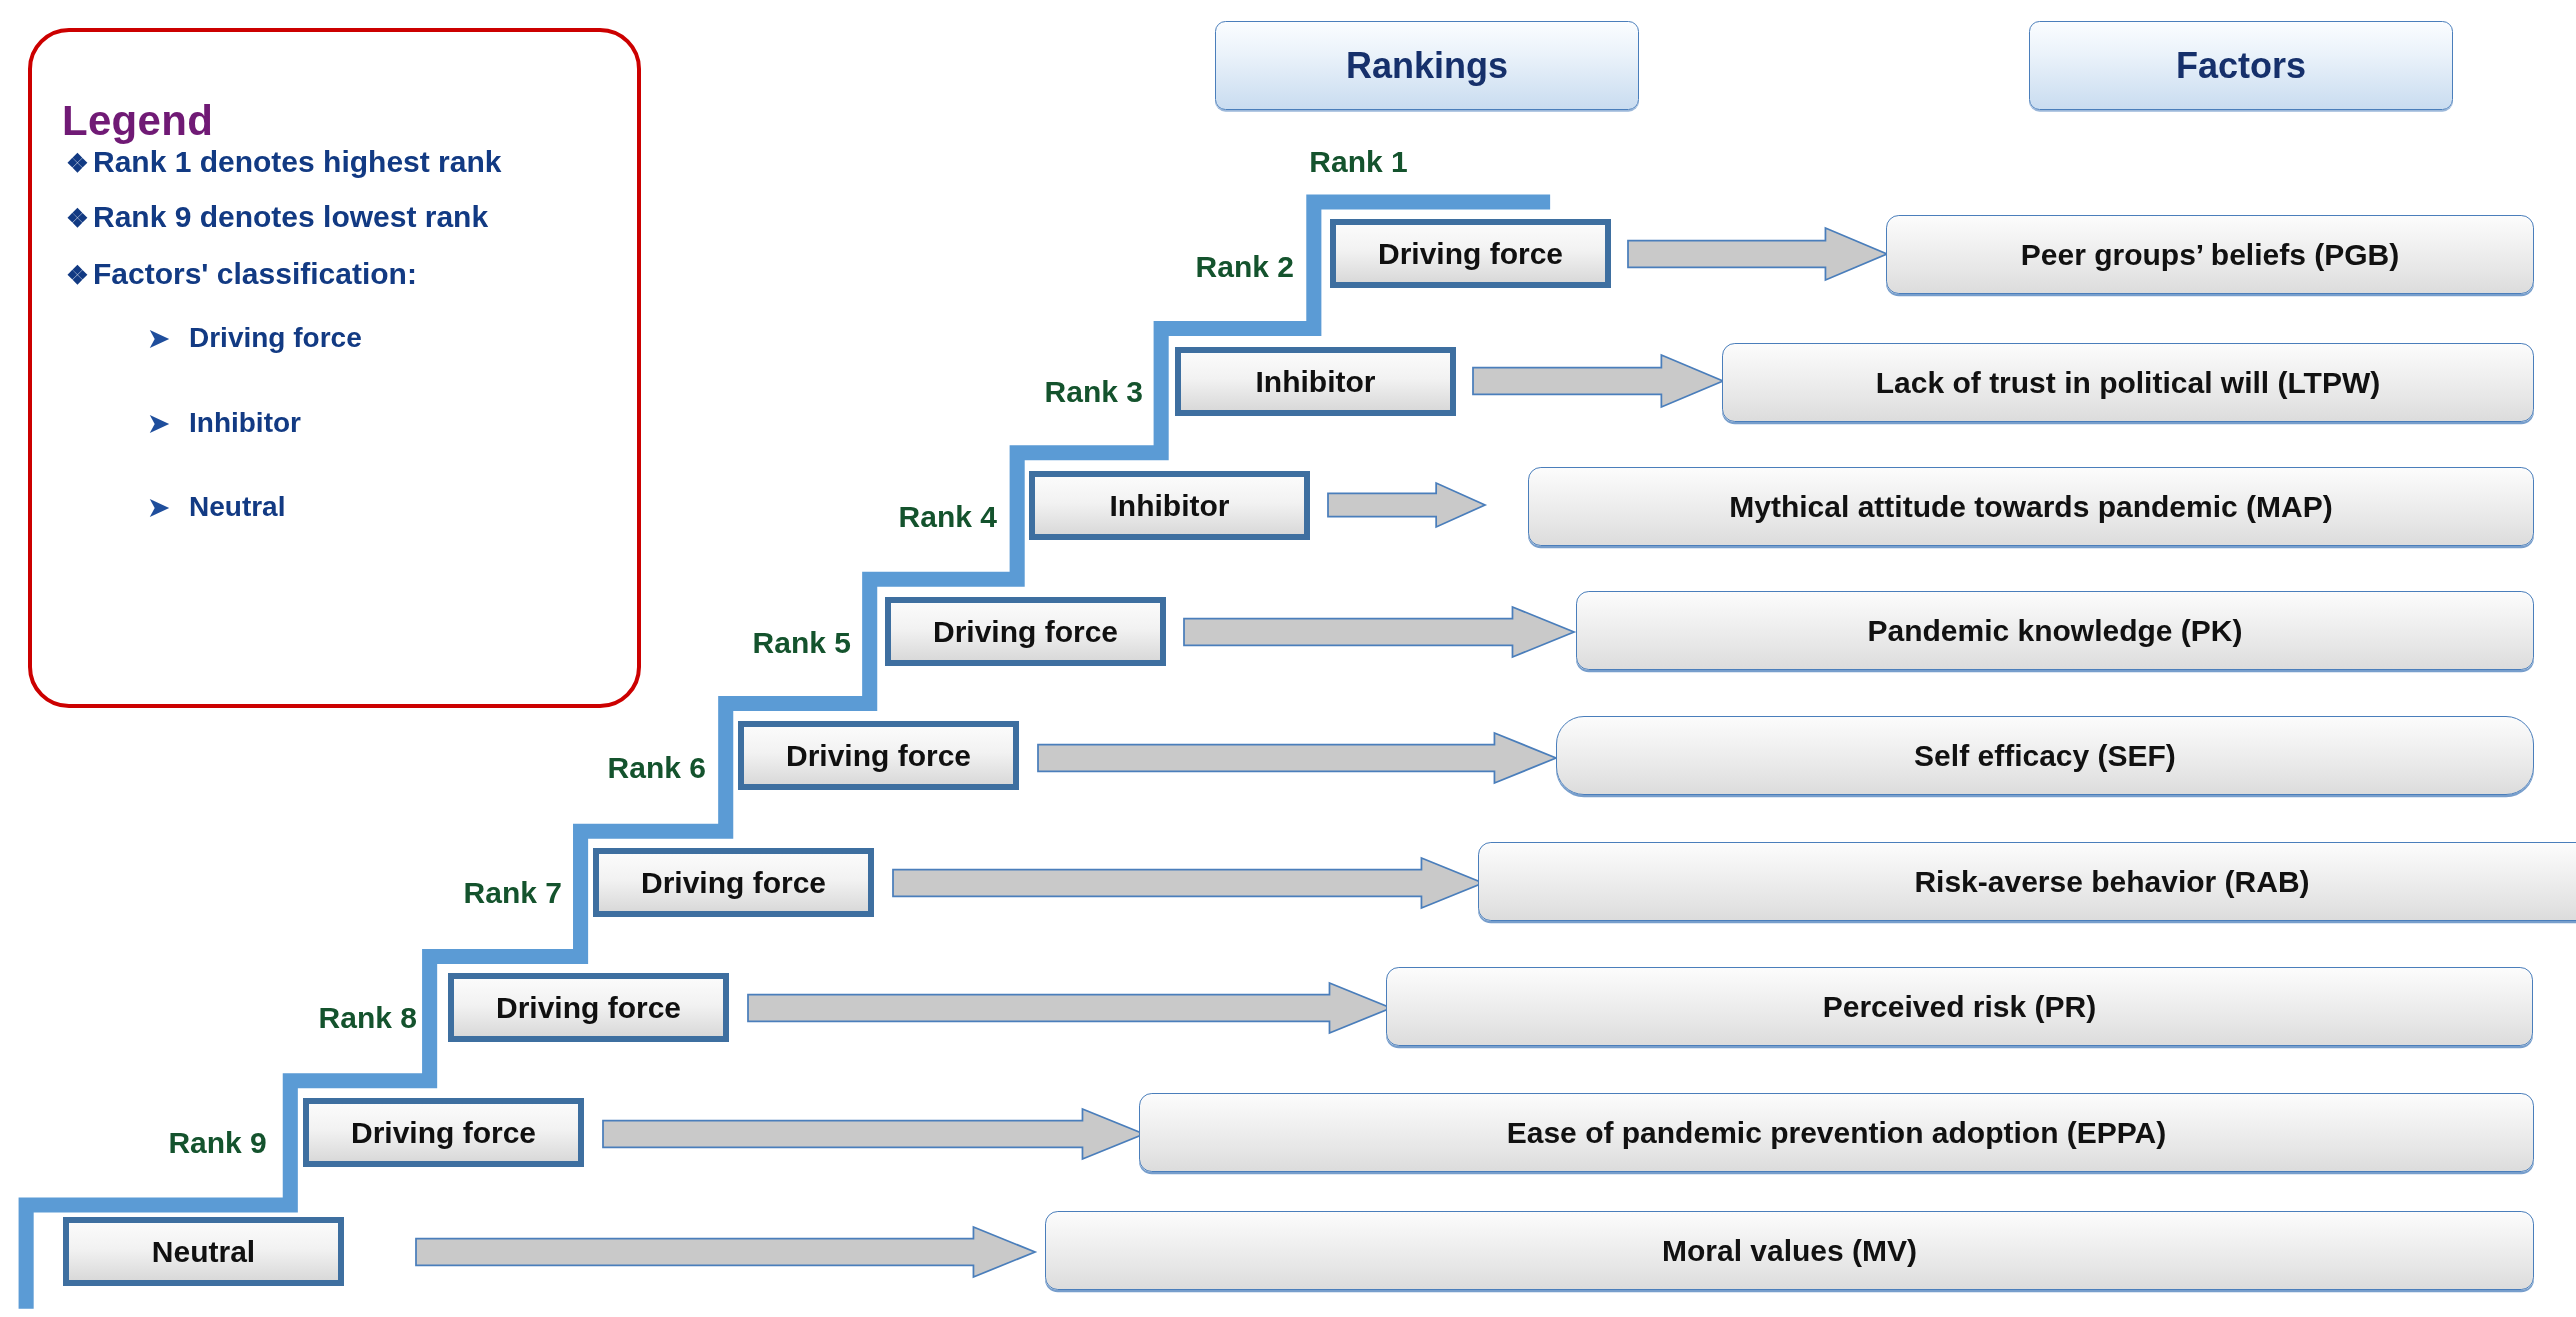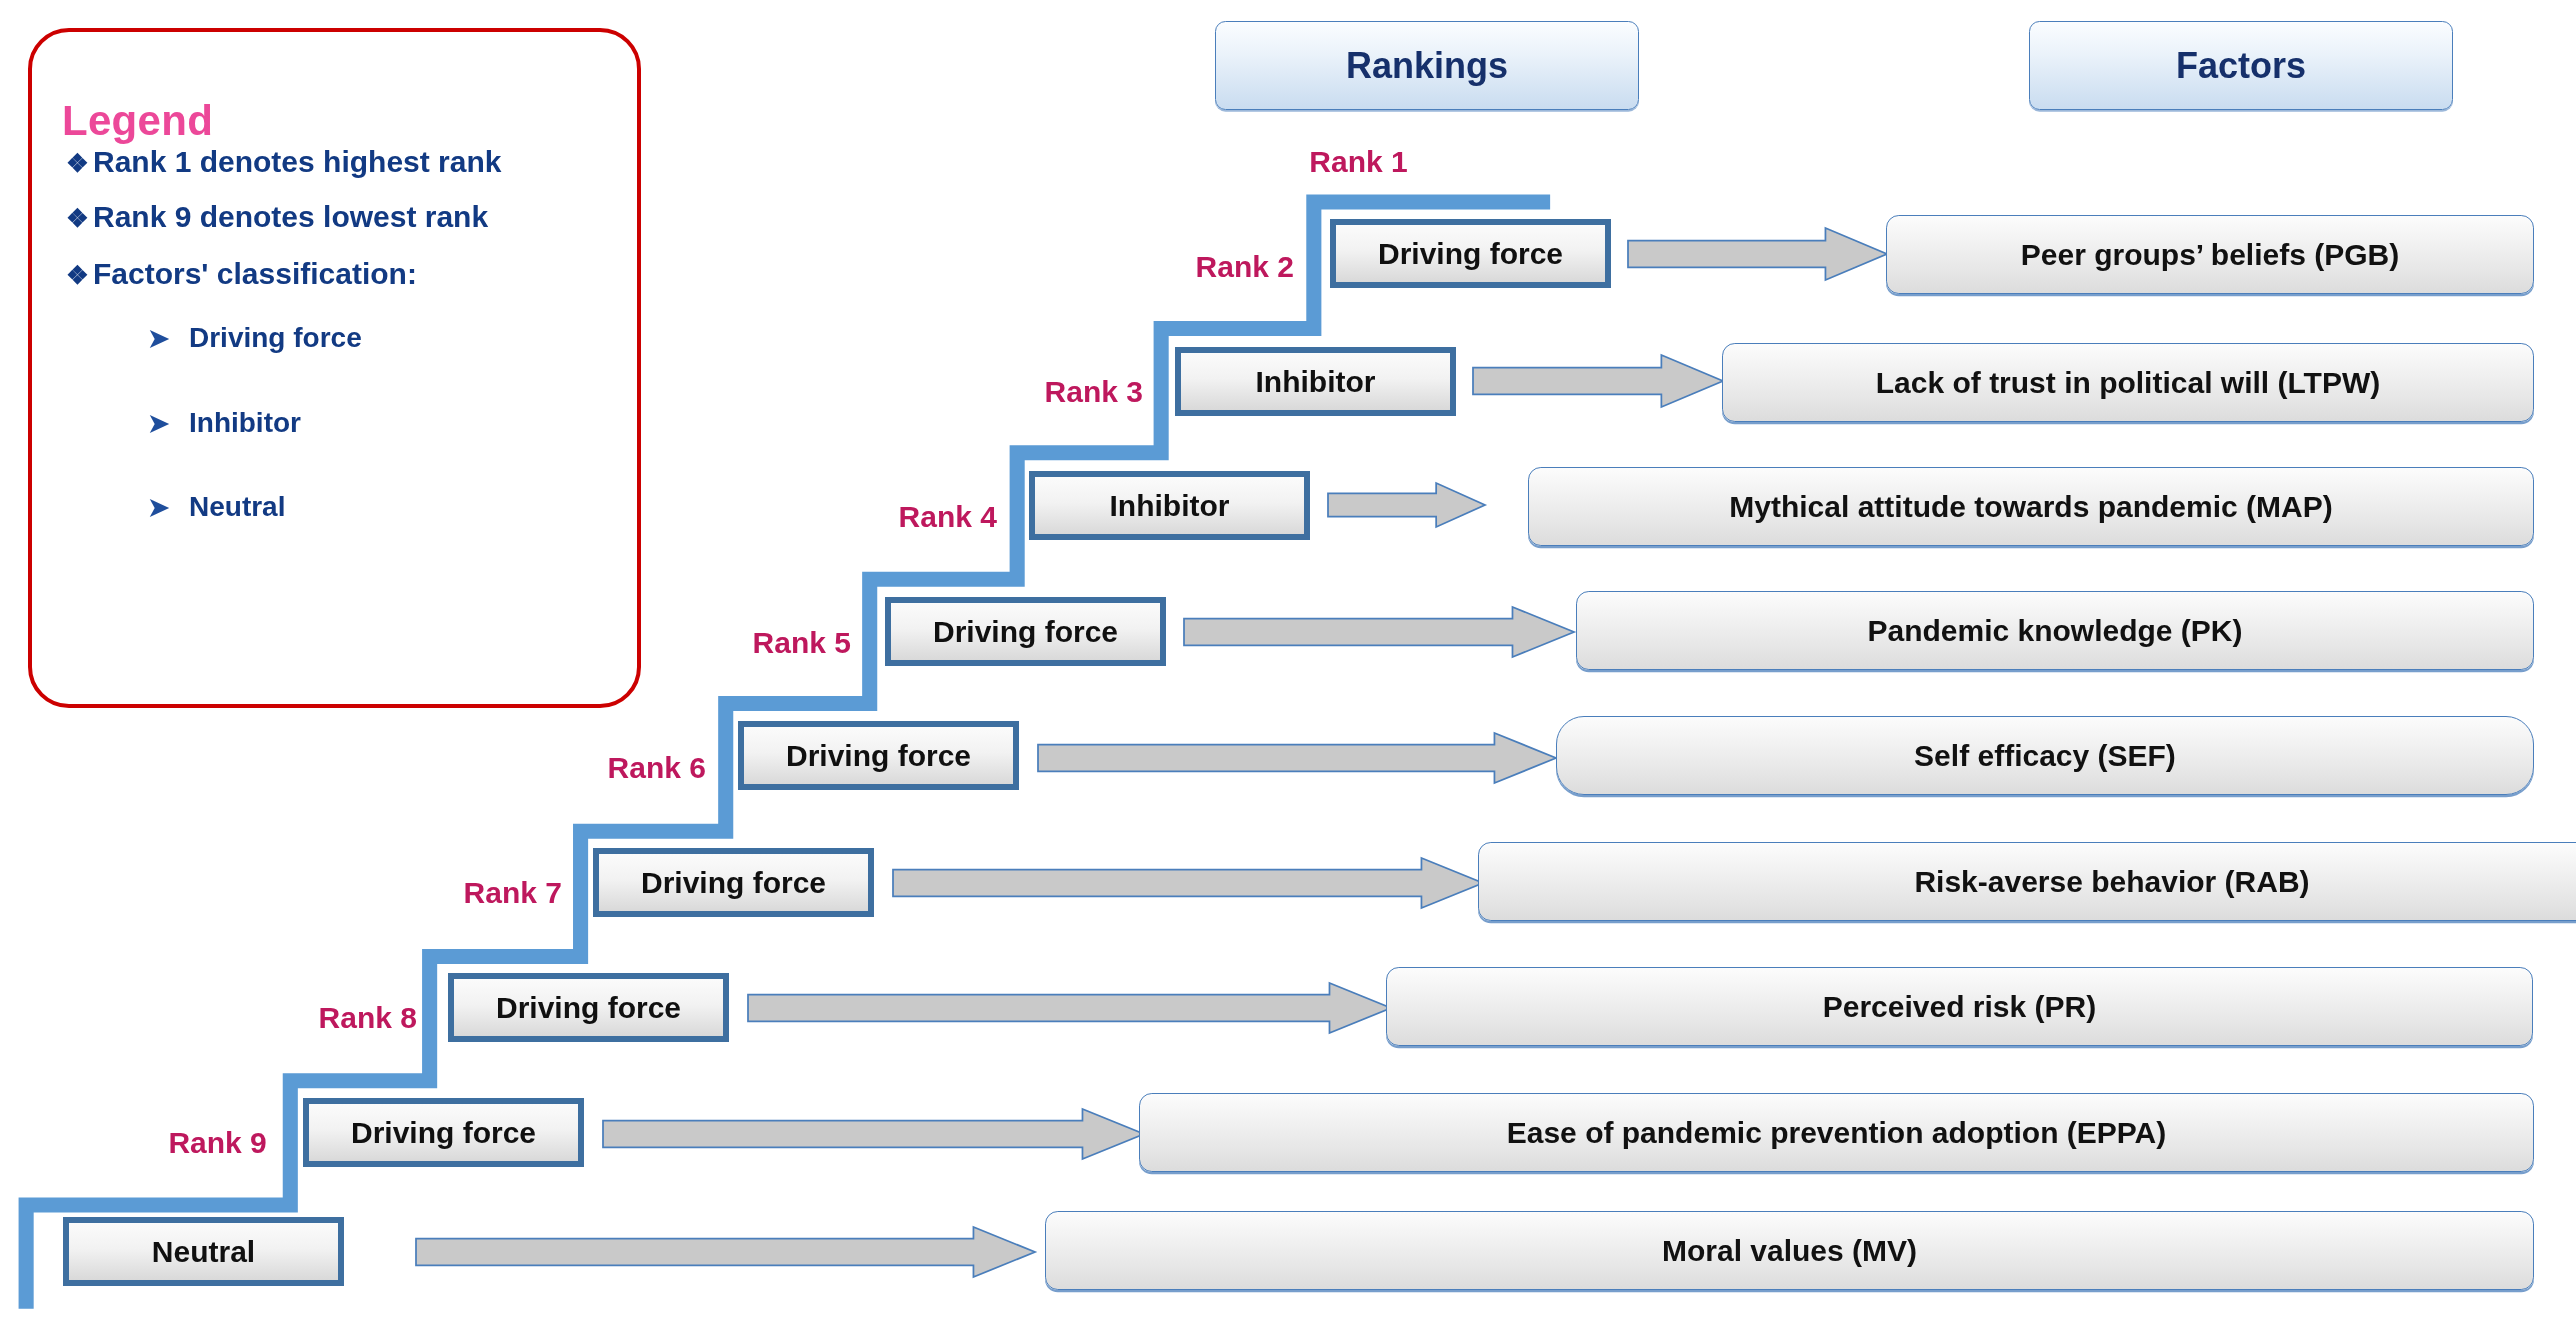--- a/index.html
+++ b/index.html
@@ -23,21 +23,21 @@
     border:4.1px solid #CC0000;
     border-radius:41px;
     box-sizing:border-box;
     background:#ffffff;
   }
   #legend-title{
     position:absolute;
     left:30px; top:65px;
     font-size:42px;
     font-weight:bold;
-    color:#ec4899;
+    color:#701a75;
     letter-spacing:0.3px;
   }
   .legend-item{
     position:absolute;
     display:flex;
     align-items:baseline;
     color:#123A83;
     font-weight:bold;
     white-space:nowrap;
   }
@@ -70,21 +70,21 @@
     font-weight:bold;
     font-size:36px;
     box-shadow:0 1.7px 0 rgba(74,126,187,0.55);
   }
 
   
   .rank-label{
     position:absolute;
     font-size:30px;
     font-weight:bold;
-    color:#be185d;
+    color:#14532d;
     white-space:nowrap;
     text-align:right;
   }
 
   
   .class-box{
     position:absolute;
     box-sizing:border-box;
     border:6.4px solid #3E6FA0;
     background:linear-gradient(to bottom,#FBFBFB 0%,#F2F2F2 45%,#D9D9D9 100%);

